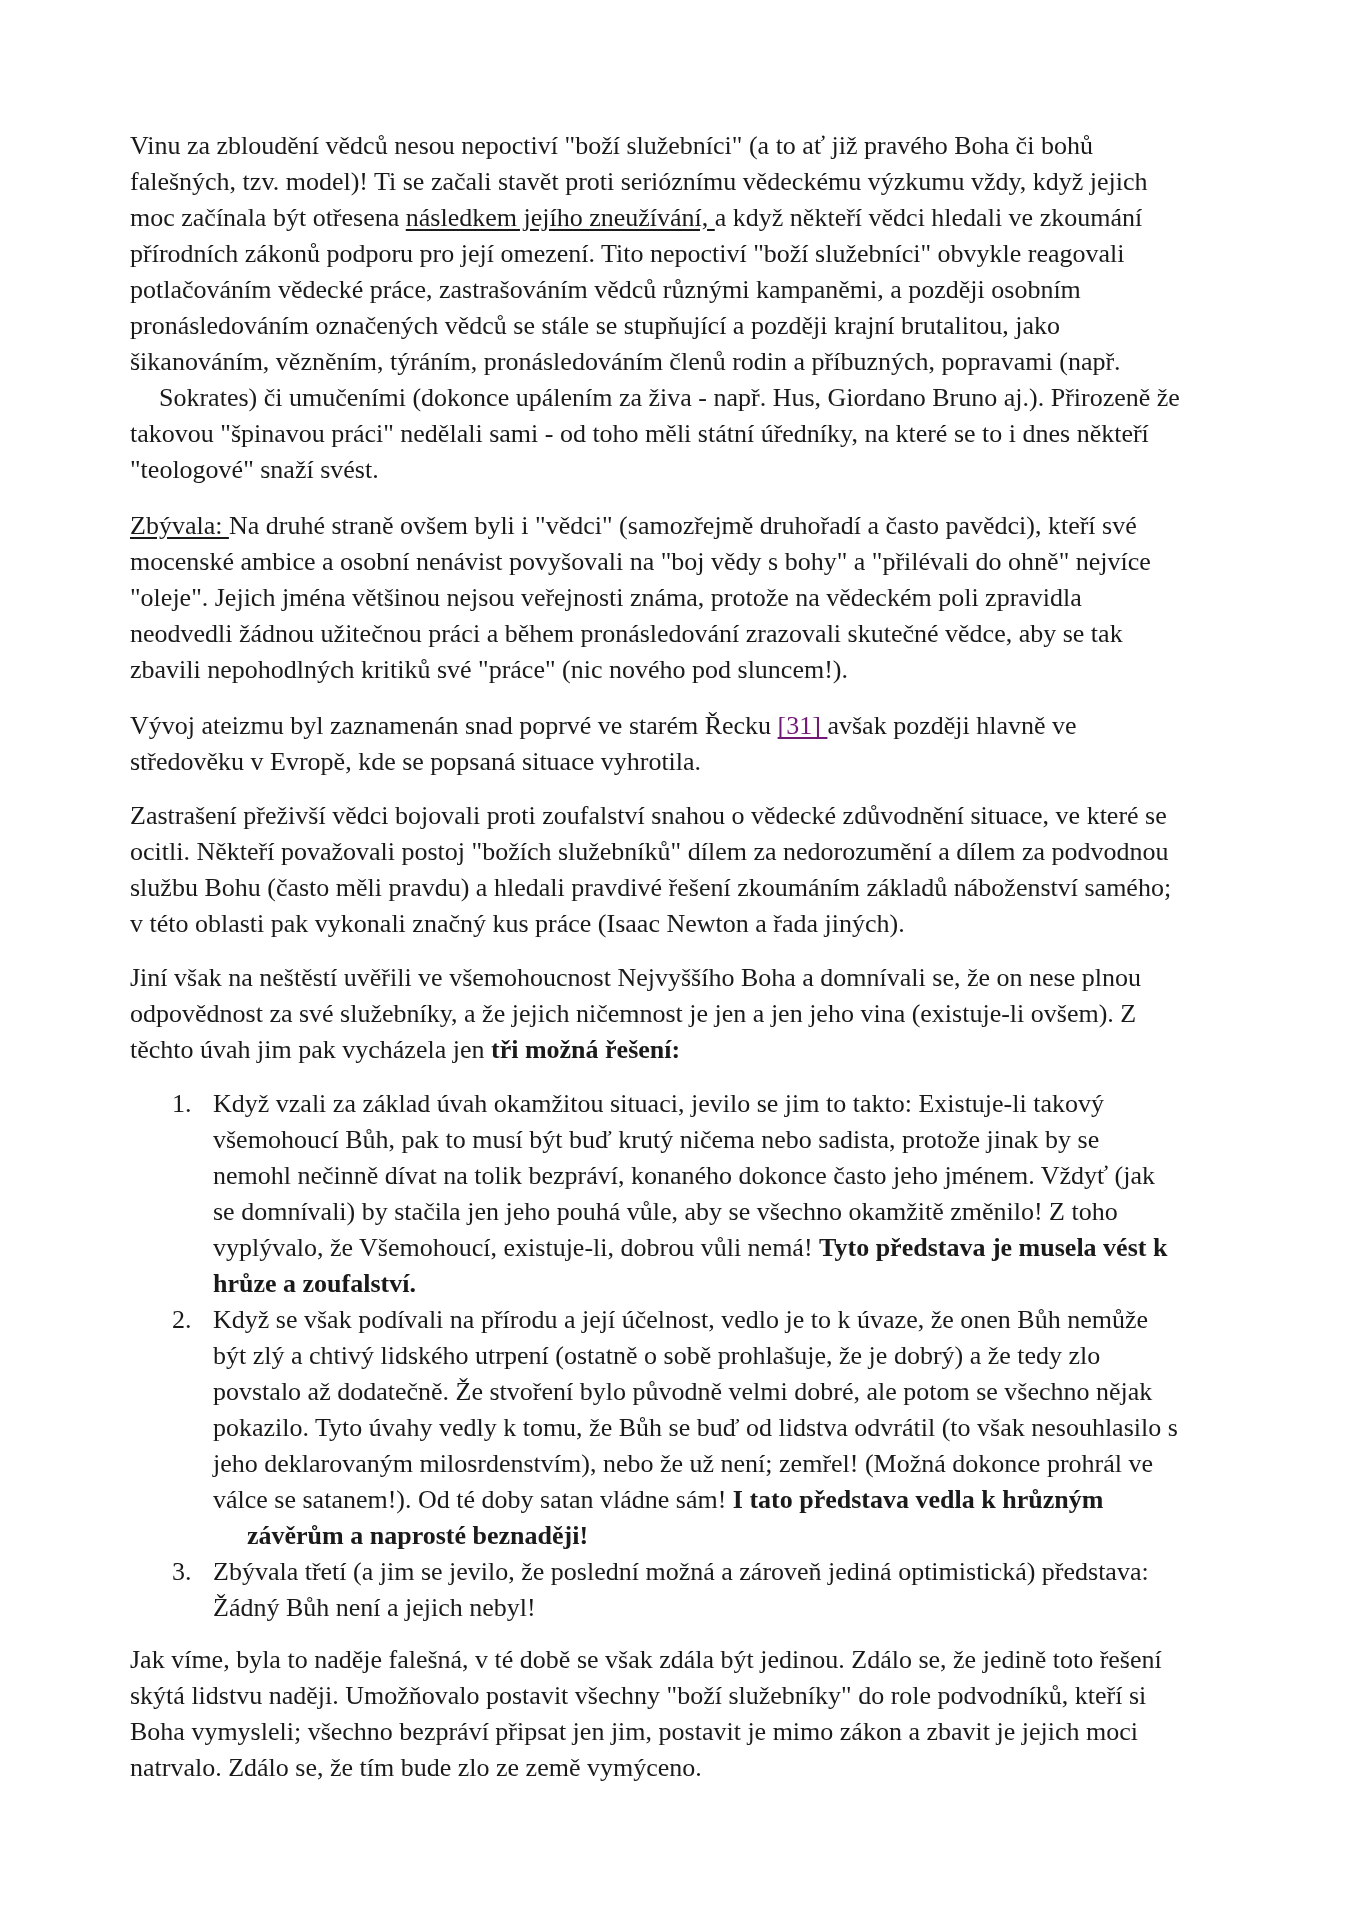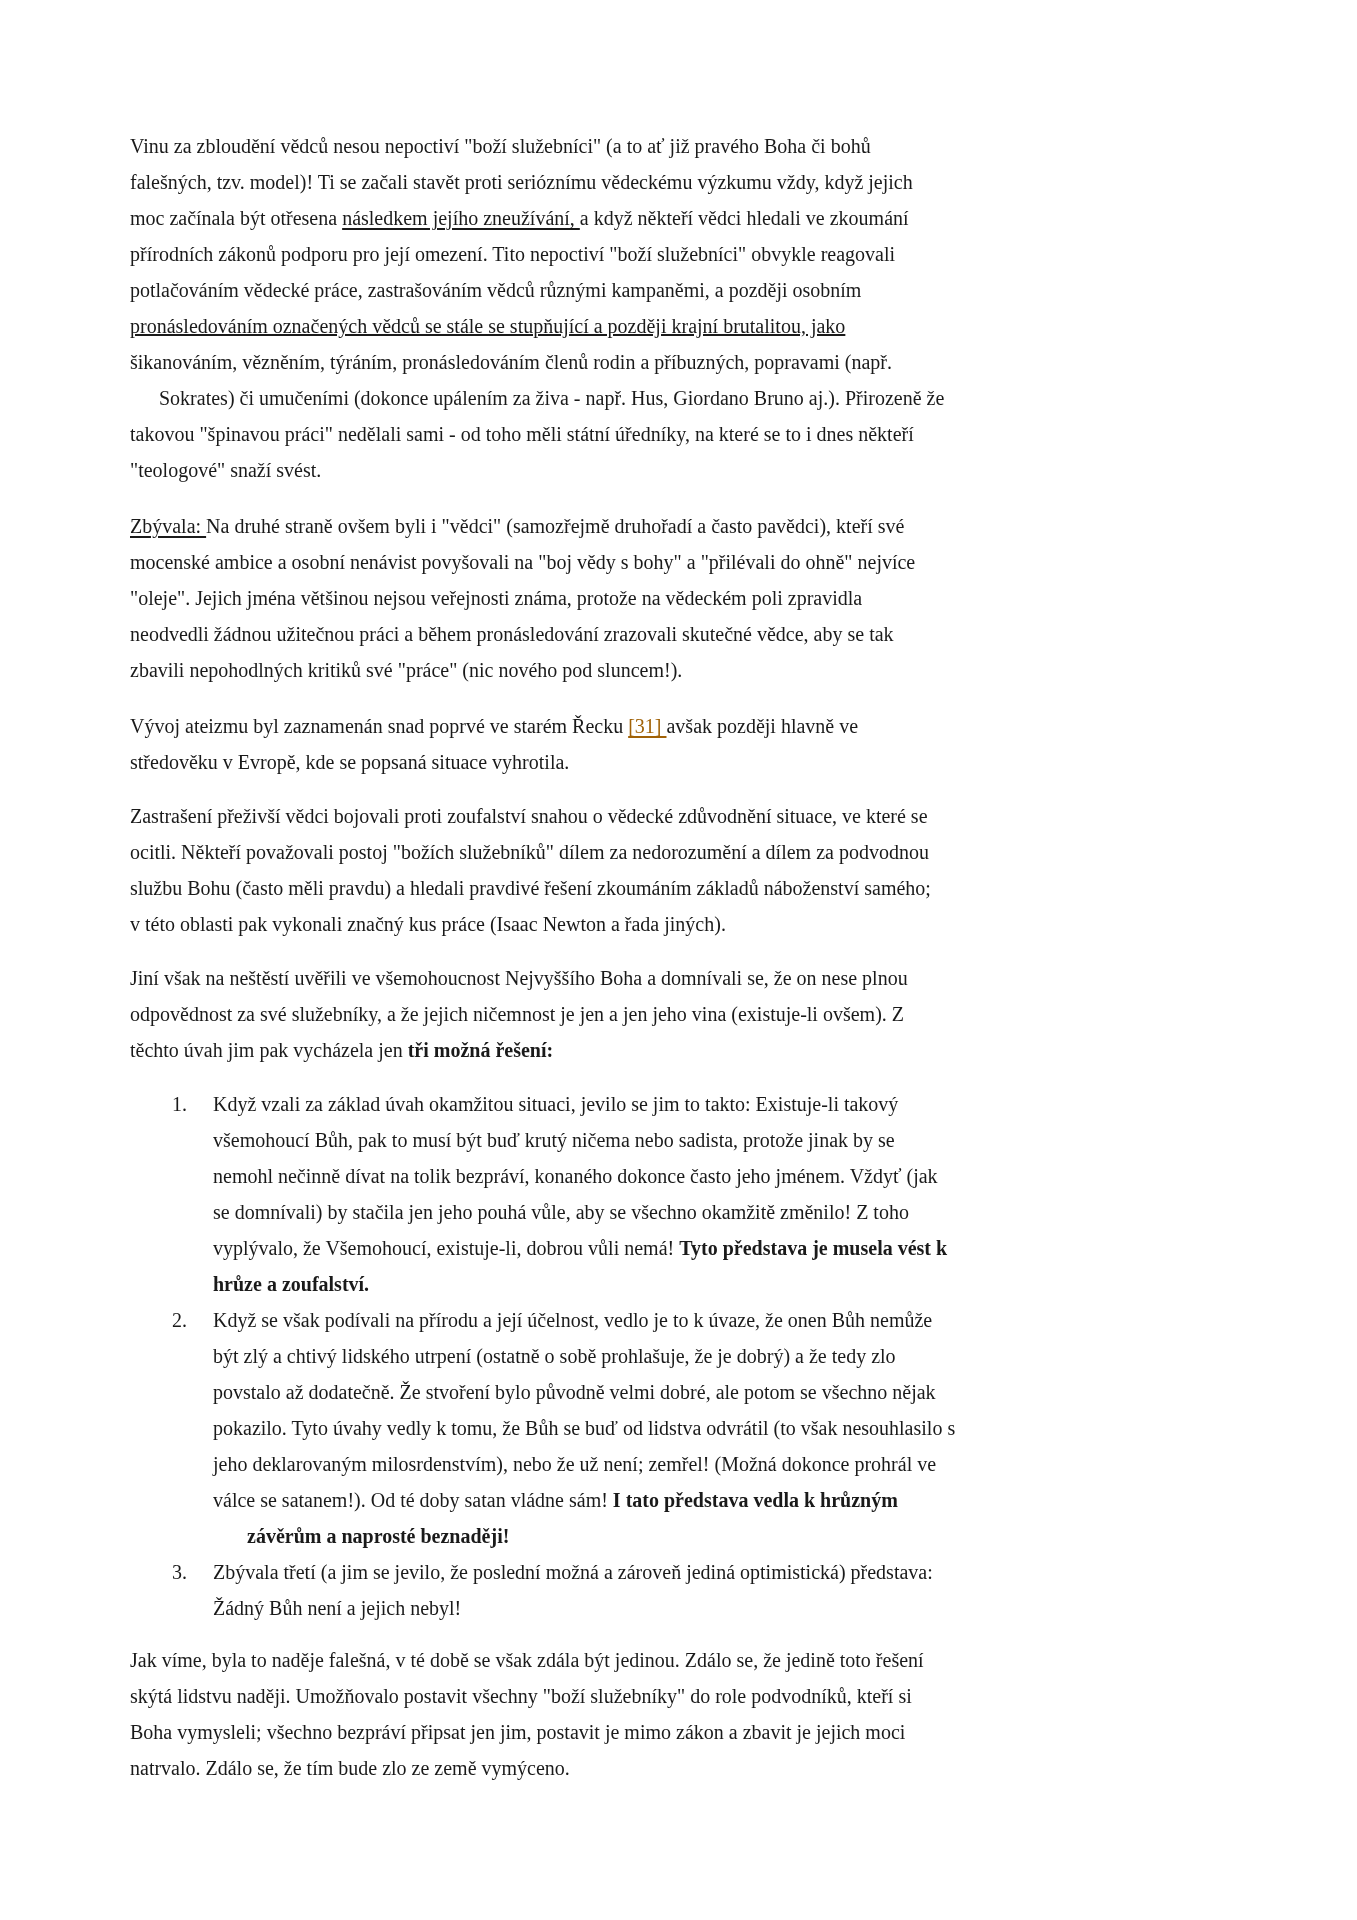--- a/index.html
+++ b/index.html
@@ -1,43 +1,43 @@
 <!DOCTYPE html>
 <html><head>
 <meta charset="utf-8">
 <style>
   html, body { margin: 0; padding: 0; background: #ffffff; }
   body { width: 1357px; height: 1920px; position: relative; overflow: hidden; }
   .page {
     position: absolute; left: 0; top: 0; width: 1164px; height: 1920px; background: #ffffff;
     font-family: "Liberation Serif", "DejaVu Serif", serif;
-    color: #1a1a1a; font-size: 20px;
+    color: #1a1a1a; font-size: 26px;
   }
   .line {
     position: absolute; white-space: nowrap; line-height: 36px; height: 36px;
   }
   .u { text-decoration: underline; text-underline-offset: 3px; }
   .b { font-weight: bold; }
-  .link { color: #a16207; text-decoration: underline; text-underline-offset: 3px; }
+  .link { color: #701a75; text-decoration: underline; text-underline-offset: 3px; }
   .num { position: absolute; line-height: 36px; height: 36px; }
 </style>
 </head>
 <body>
 
 <div class="page">
 
   <div>
     <div class="line" style="left:130px;top:128px;">Vinu za zbloudění vědců nesou nepoctiví "boží služebníci" (a to ať již pravého Boha či bohů</div>
     <div class="line" style="left:130px;top:164px;">falešných, tzv. model)! Ti se začali stavět proti serióznímu vědeckému výzkumu vždy, když jejich</div>
     <div class="line" style="left:130px;top:200px;">
       <span>moc začínala být otřesena </span><span class="u">následkem jejího zneužívání, </span><span>a když někteří vědci hledali ve zkoumání</span>
     </div>
     <div class="line" style="left:130px;top:236px;">přírodních zákonů podporu pro její omezení. Tito nepoctiví "boží služebníci" obvykle reagovali</div>
     <div class="line" style="left:130px;top:272px;">potlačováním vědecké práce, zastrašováním vědců různými kampaněmi, a později osobním</div>
-    <div class="line" style="left:130px;top:308px;text-decoration:underline;">pronásledováním označených vědců se stále se stupňující a později krajní brutalitou, jako</div>
+    <div class="line" style="left:130px;top:308px;">pronásledováním označených vědců se stále se stupňující a později krajní brutalitou, jako</div>
     <div class="line" style="left:130px;top:344px;">šikanováním, vězněním, týráním, pronásledováním členů rodin a příbuzných, popravami (např.</div>
     <div class="line" style="left:130px;top:380px;margin-left:29px;">Sokrates) či umučeními (dokonce upálením za živa - např. Hus, Giordano Bruno aj.). Přirozeně že</div>
     <div class="line" style="left:130px;top:416px;">takovou "špinavou práci" nedělali sami - od toho měli státní úředníky, na které se to i dnes někteří</div>
     <div class="line" style="left:130px;top:452px;">"teologové" snaží svést.</div>
   </div>
 
   <div>
     <div class="line" style="left:130px;top:508px;">
       <span class="u">Zbývala: </span><span>Na druhé straně ovšem byli i "vědci" (samozřejmě druhořadí a často pavědci), kteří své</span>
     </div>

